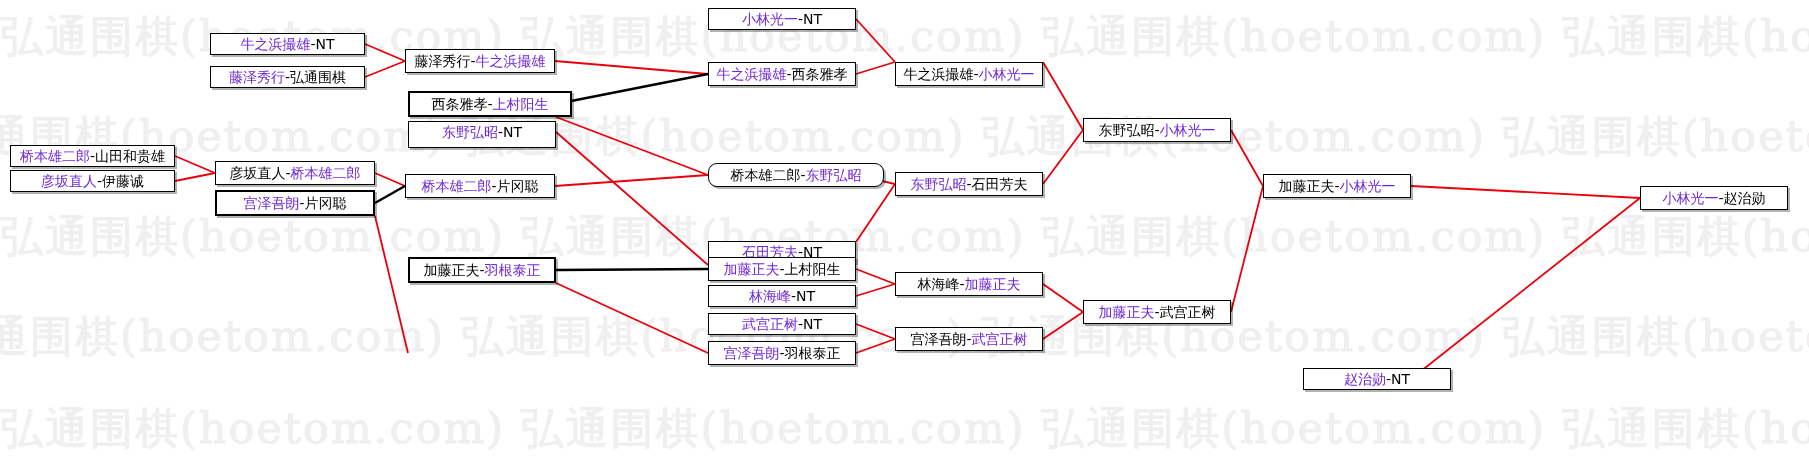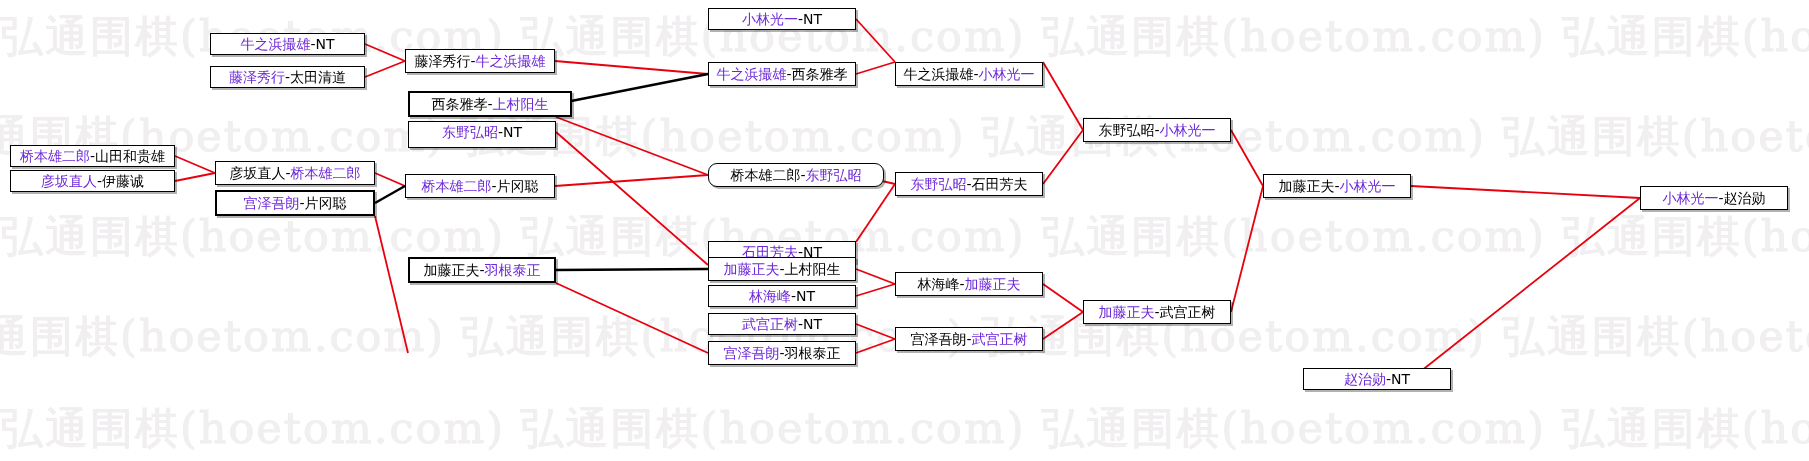--- a/index.html
+++ b/index.html
@@ -97,21 +97,21 @@
       <polyline points="1043,339 1083,312" fill="none" stroke="#e8000d" stroke-width="1.8" stroke-linecap="butt"></polyline>
       <polyline points="1231,312 1263,186" fill="none" stroke="#e8000d" stroke-width="1.8" stroke-linecap="butt"></polyline>
       <polyline points="1411,186 1640,198" fill="none" stroke="#e8000d" stroke-width="1.8" stroke-linecap="butt"></polyline>
       <polyline points="1411,379 1640,198" fill="none" stroke="#e8000d" stroke-width="1.8" stroke-linecap="butt"></polyline>
     </svg>
 
   <div id="boxes">
       <div class="box shadow" style="left: 10px; top: 145px; width: 165px; height: 22px; line-height: 20px;"><span class="red">桥本雄二郎</span><span class="blk">-</span><span class="blk">山田和贵雄</span></div>
       <div class="box shadow" style="left: 10px; top: 170px; width: 165px; height: 22px; line-height: 20px;"><span class="red">彦坂直人</span><span class="blk">-</span><span class="blk">伊藤诚</span></div>
       <div class="box shadow" style="left: 210px; top: 33px; width: 155px; height: 22px; line-height: 20px;"><span class="red">牛之浜撮雄</span><span class="blk">-</span><span class="blk">NT</span></div>
-      <div class="box shadow" style="left: 210px; top: 66px; width: 155px; height: 22px; line-height: 20px;"><span class="red">藤泽秀行</span><span class="blk">-</span><span class="blk">太田清道</span></div>
+      <div class="box shadow" style="left: 210px; top: 66px; width: 155px; height: 22px; line-height: 20px;"><span class="red">藤泽秀行</span><span class="blk">-</span><span class="blk">弘通围棋</span></div>
       <div class="box shadow" style="left: 215px; top: 161px; width: 160px; height: 24px; line-height: 22px;"><span class="blk">彦坂直人</span><span class="blk">-</span><span class="red">桥本雄二郎</span></div>
       <div class="box thick shadow" style="left: 215px; top: 190px; width: 160px; height: 26px; line-height: 22px;"><span class="red">宫泽吾朗</span><span class="blk">-</span><span class="blk">片冈聪</span></div>
       <div class="box shadow" style="left: 405px; top: 49px; width: 150px; height: 24px; line-height: 22px;"><span class="blk">藤泽秀行</span><span class="blk">-</span><span class="red">牛之浜撮雄</span></div>
       <div class="box thick shadow" style="left: 408px; top: 91px; width: 164px; height: 26px; line-height: 22px;"><span class="blk">西条雅孝</span><span class="blk">-</span><span class="red">上村阳生</span></div>
       <div class="box shadow" style="left: 408px; top: 121px; width: 148px; height: 27px; line-height: 20px;"><span class="red">东野弘昭</span><span class="blk">-</span><span class="blk">NT</span></div>
       <div class="box shadow" style="left: 405px; top: 174px; width: 150px; height: 24px; line-height: 22px;"><span class="red">桥本雄二郎</span><span class="blk">-</span><span class="blk">片冈聪</span></div>
       <div class="box thick shadow" style="left: 408px; top: 257px; width: 148px; height: 26px; line-height: 22px;"><span class="blk">加藤正夫</span><span class="blk">-</span><span class="red">羽根泰正</span></div>
       <div class="box shadow" style="left: 708px; top: 8px; width: 148px; height: 22px; line-height: 20px;"><span class="red">小林光一</span><span class="blk">-</span><span class="blk">NT</span></div>
       <div class="box shadow" style="left: 708px; top: 62px; width: 148px; height: 24px; line-height: 22px;"><span class="red">牛之浜撮雄</span><span class="blk">-</span><span class="blk">西条雅孝</span></div>
       <div class="box shadow" style="left: 708px; top: 163px; width: 176px; height: 24px; line-height: 22px; border-radius: 9px;"><span class="blk">桥本雄二郎</span><span class="blk">-</span><span class="red">东野弘昭</span></div>

